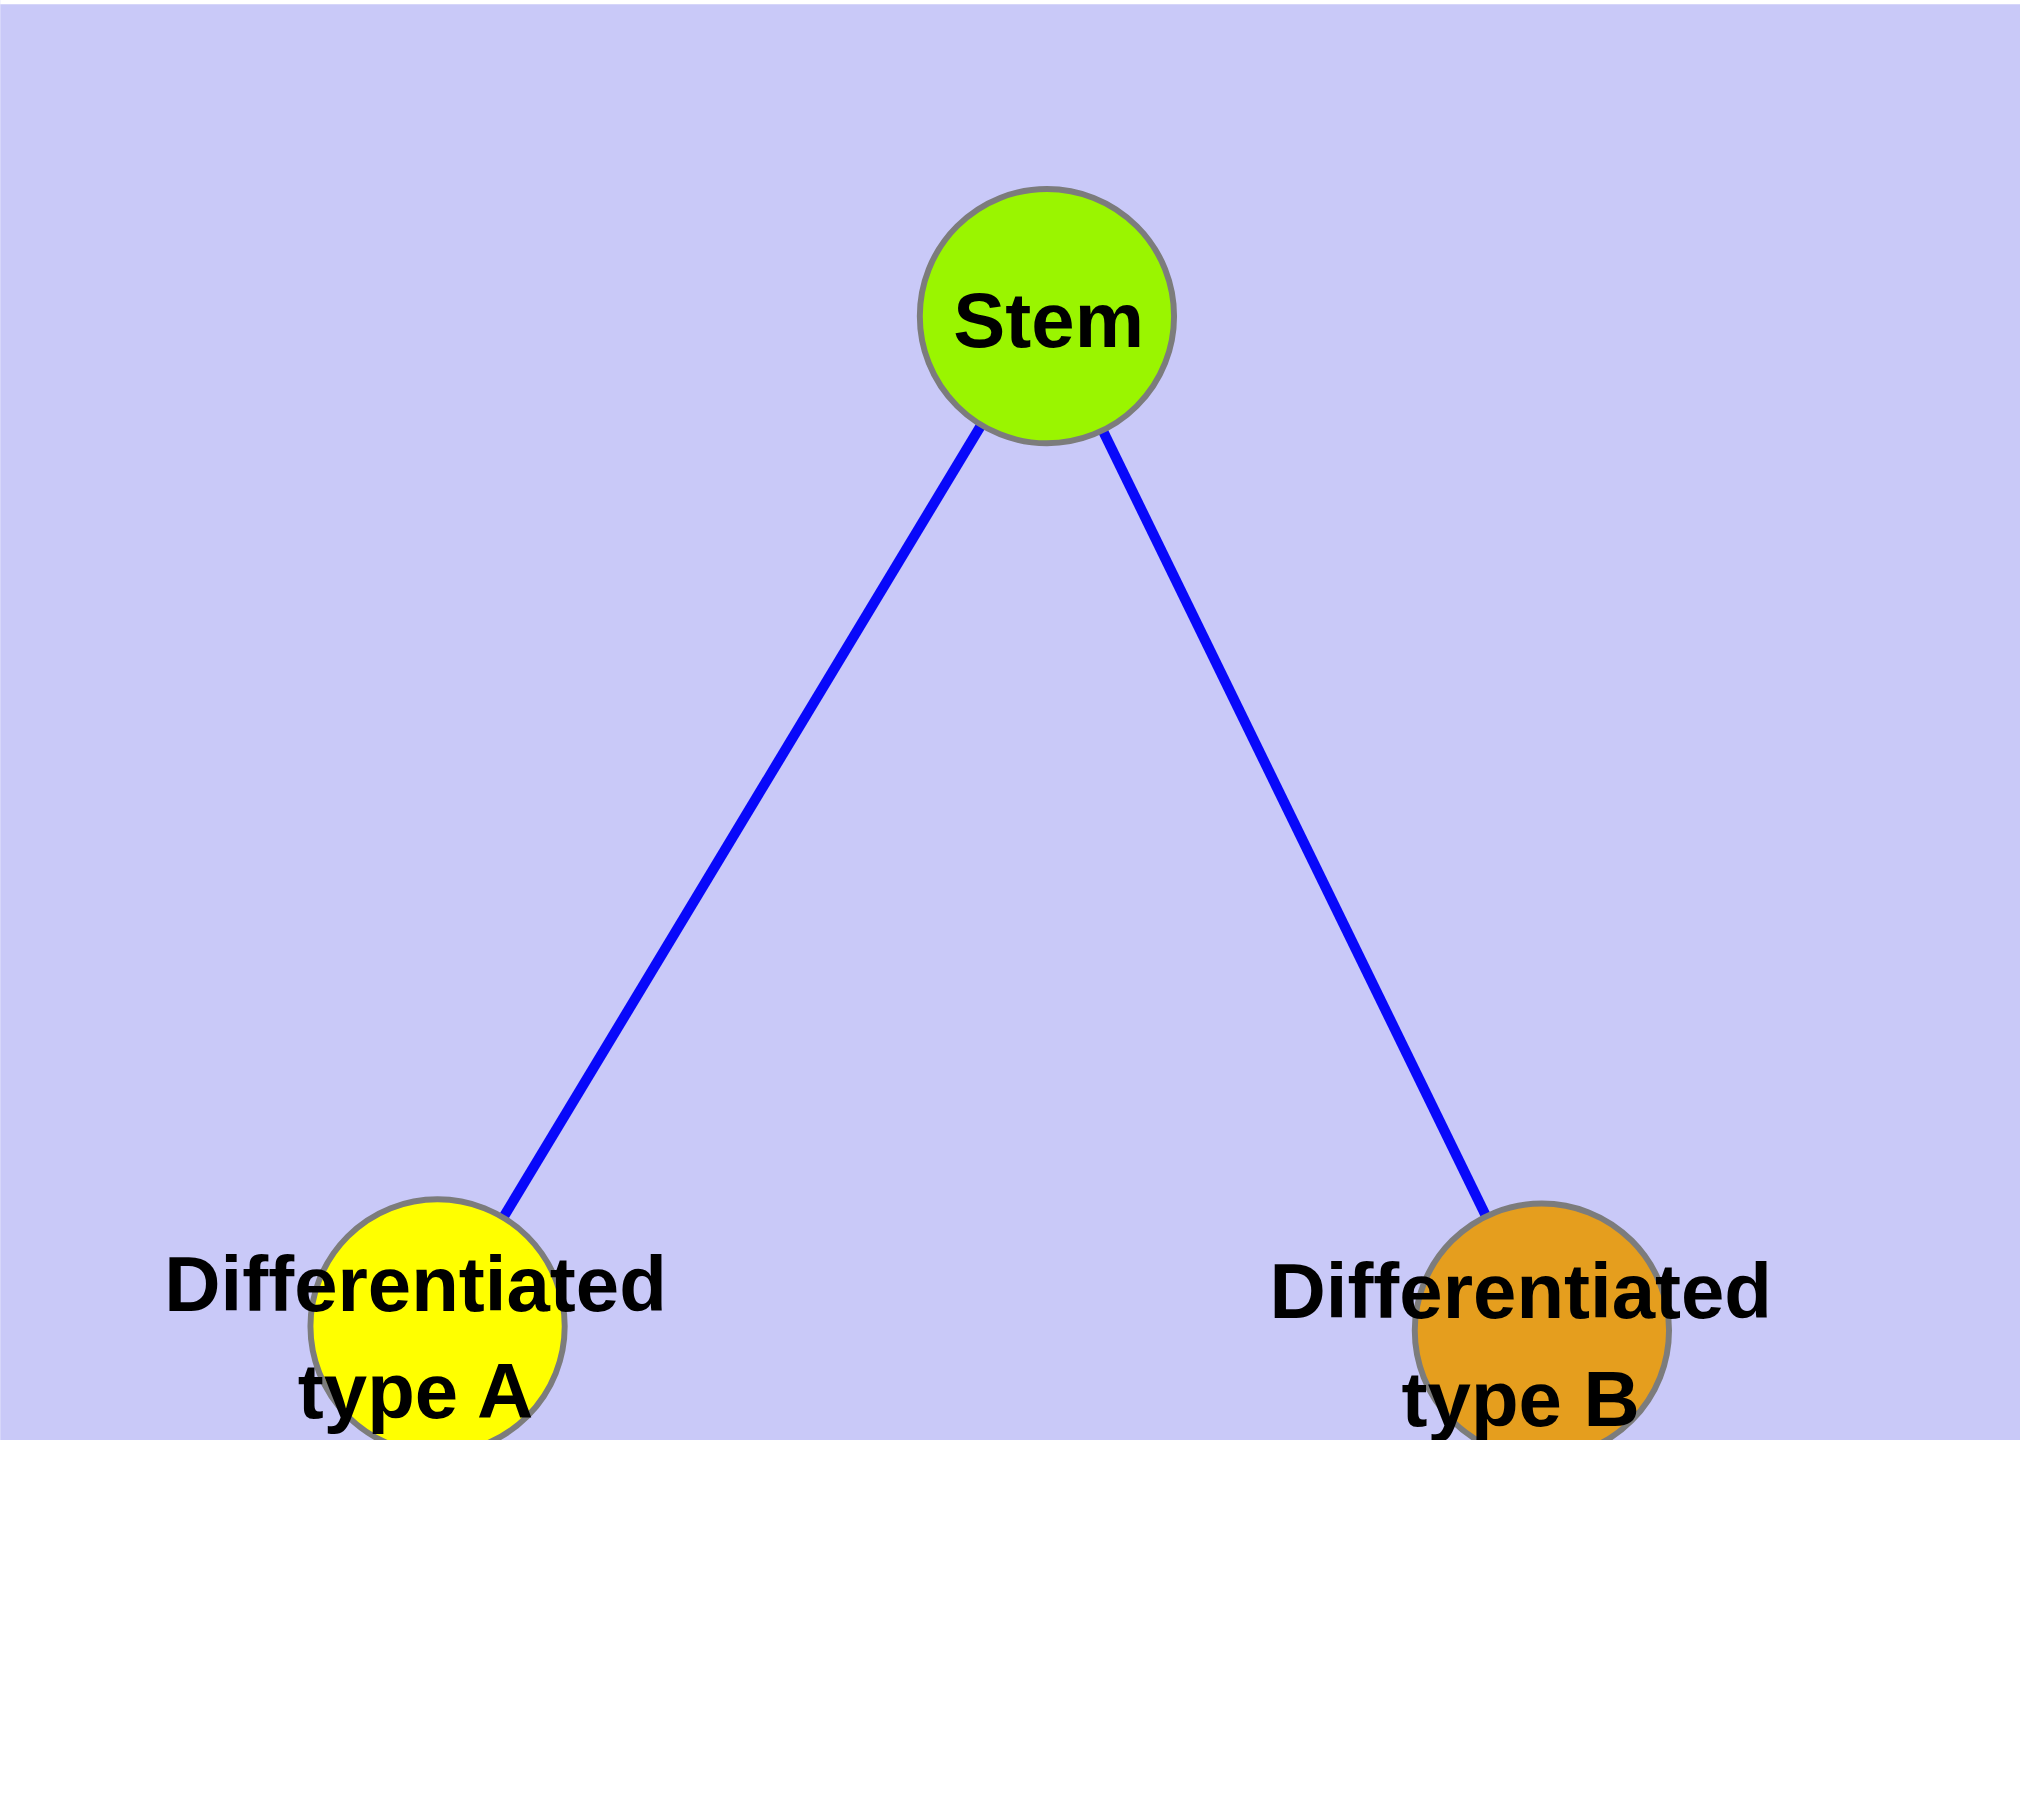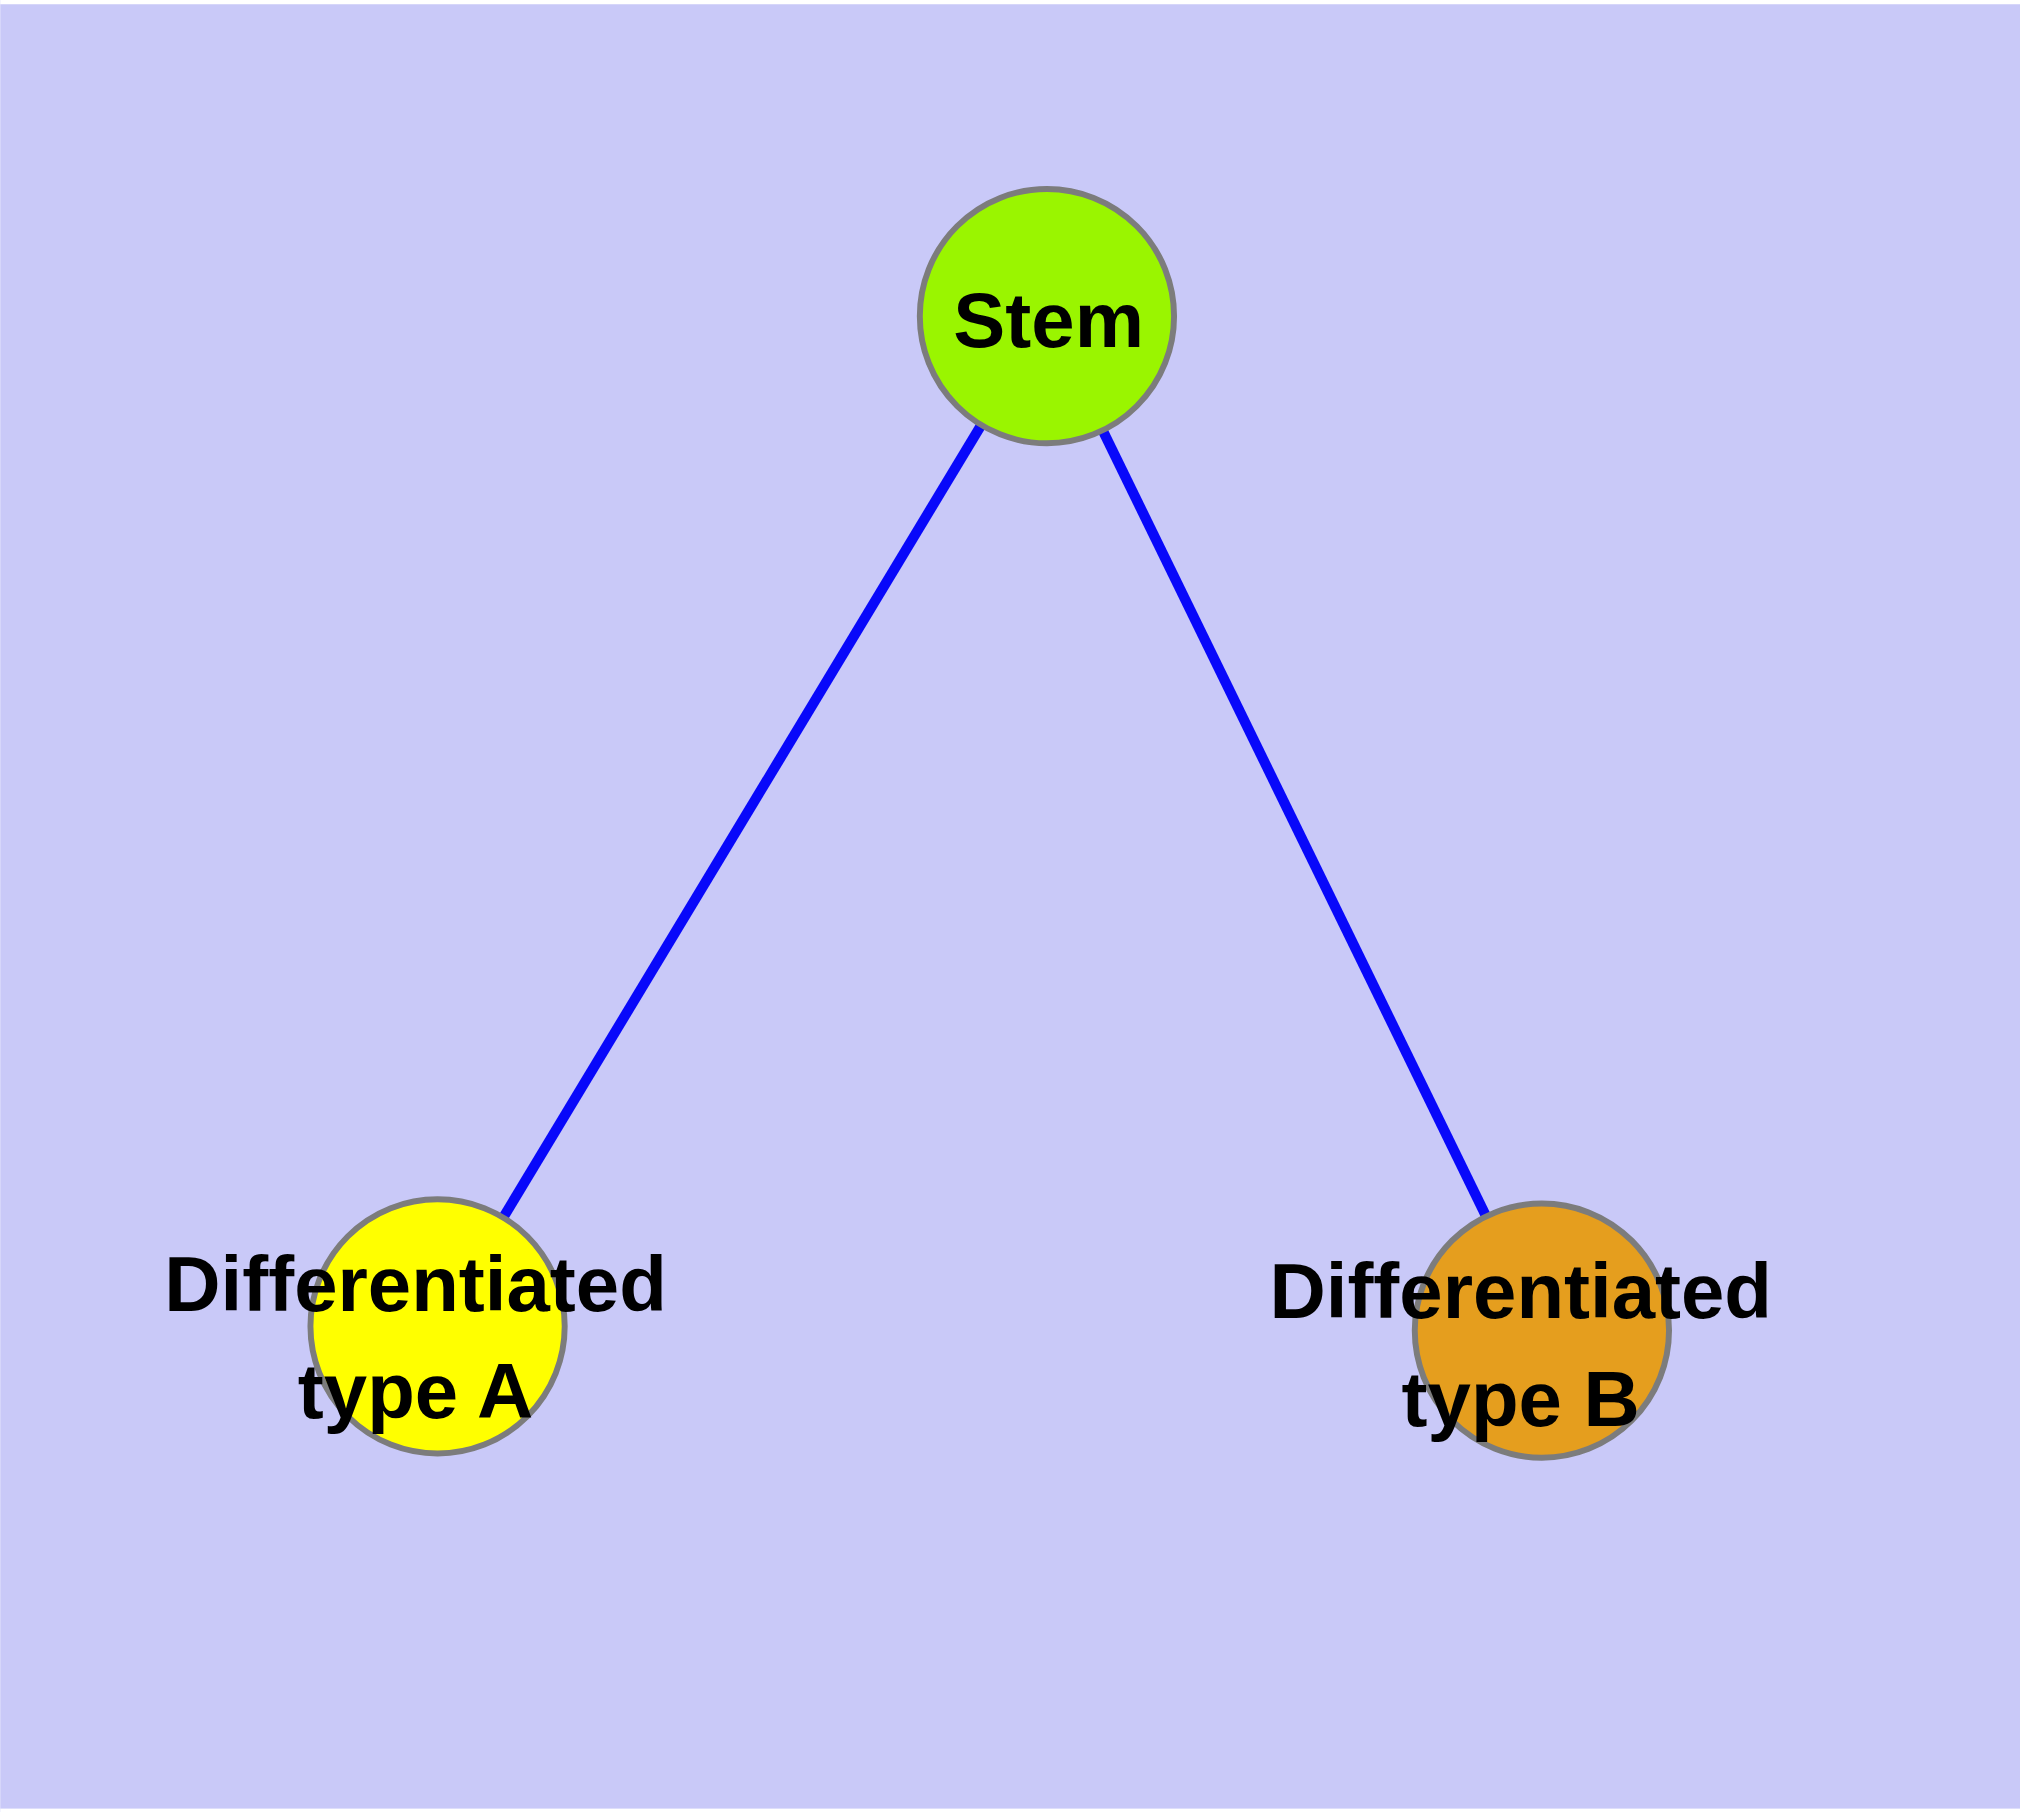--- a/index.html
+++ b/index.html
@@ -3,21 +3,21 @@
 <meta charset="utf-8">
 <style>
   html, body {
     margin: 0;
     padding: 0;
     background: #ffffff;
   }
   .canvas-wrap {
     position: relative;
     width: 2021px;
-    height: 1812px;
+    height: 1440px;
     overflow: hidden;
   }
   svg.diagram {
     display: block;
     width: 2021px;
     height: 1812px;
   }
   .node-label {
     font-family: "Liberation Sans", "DejaVu Sans", sans-serif;
     font-weight: bold;

